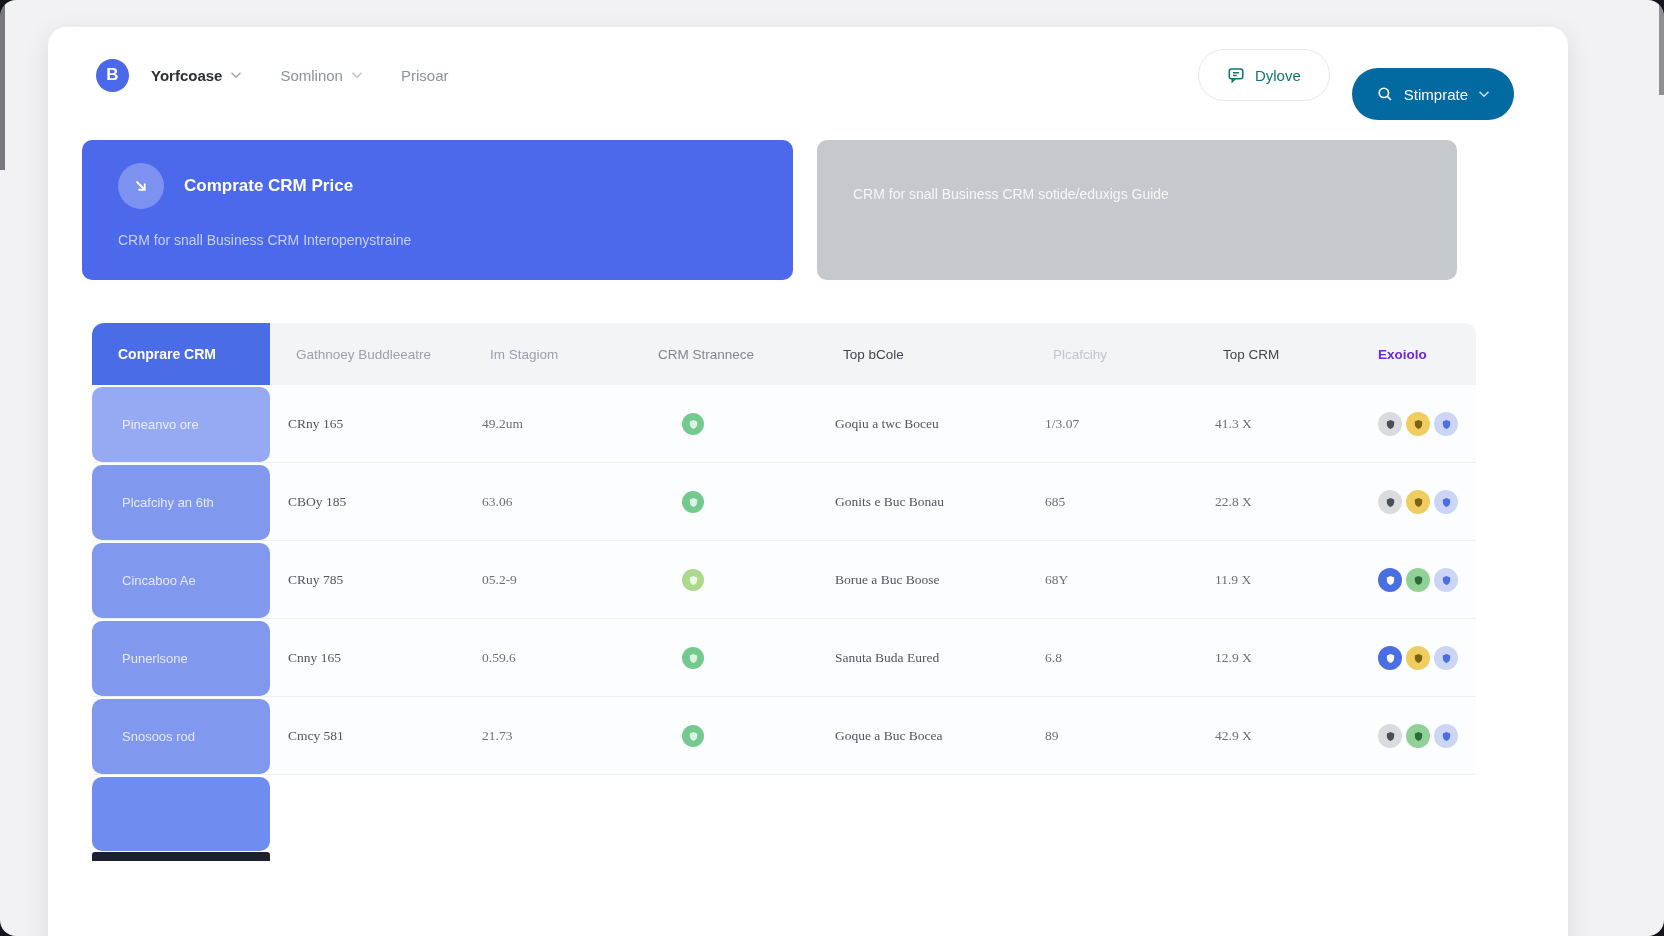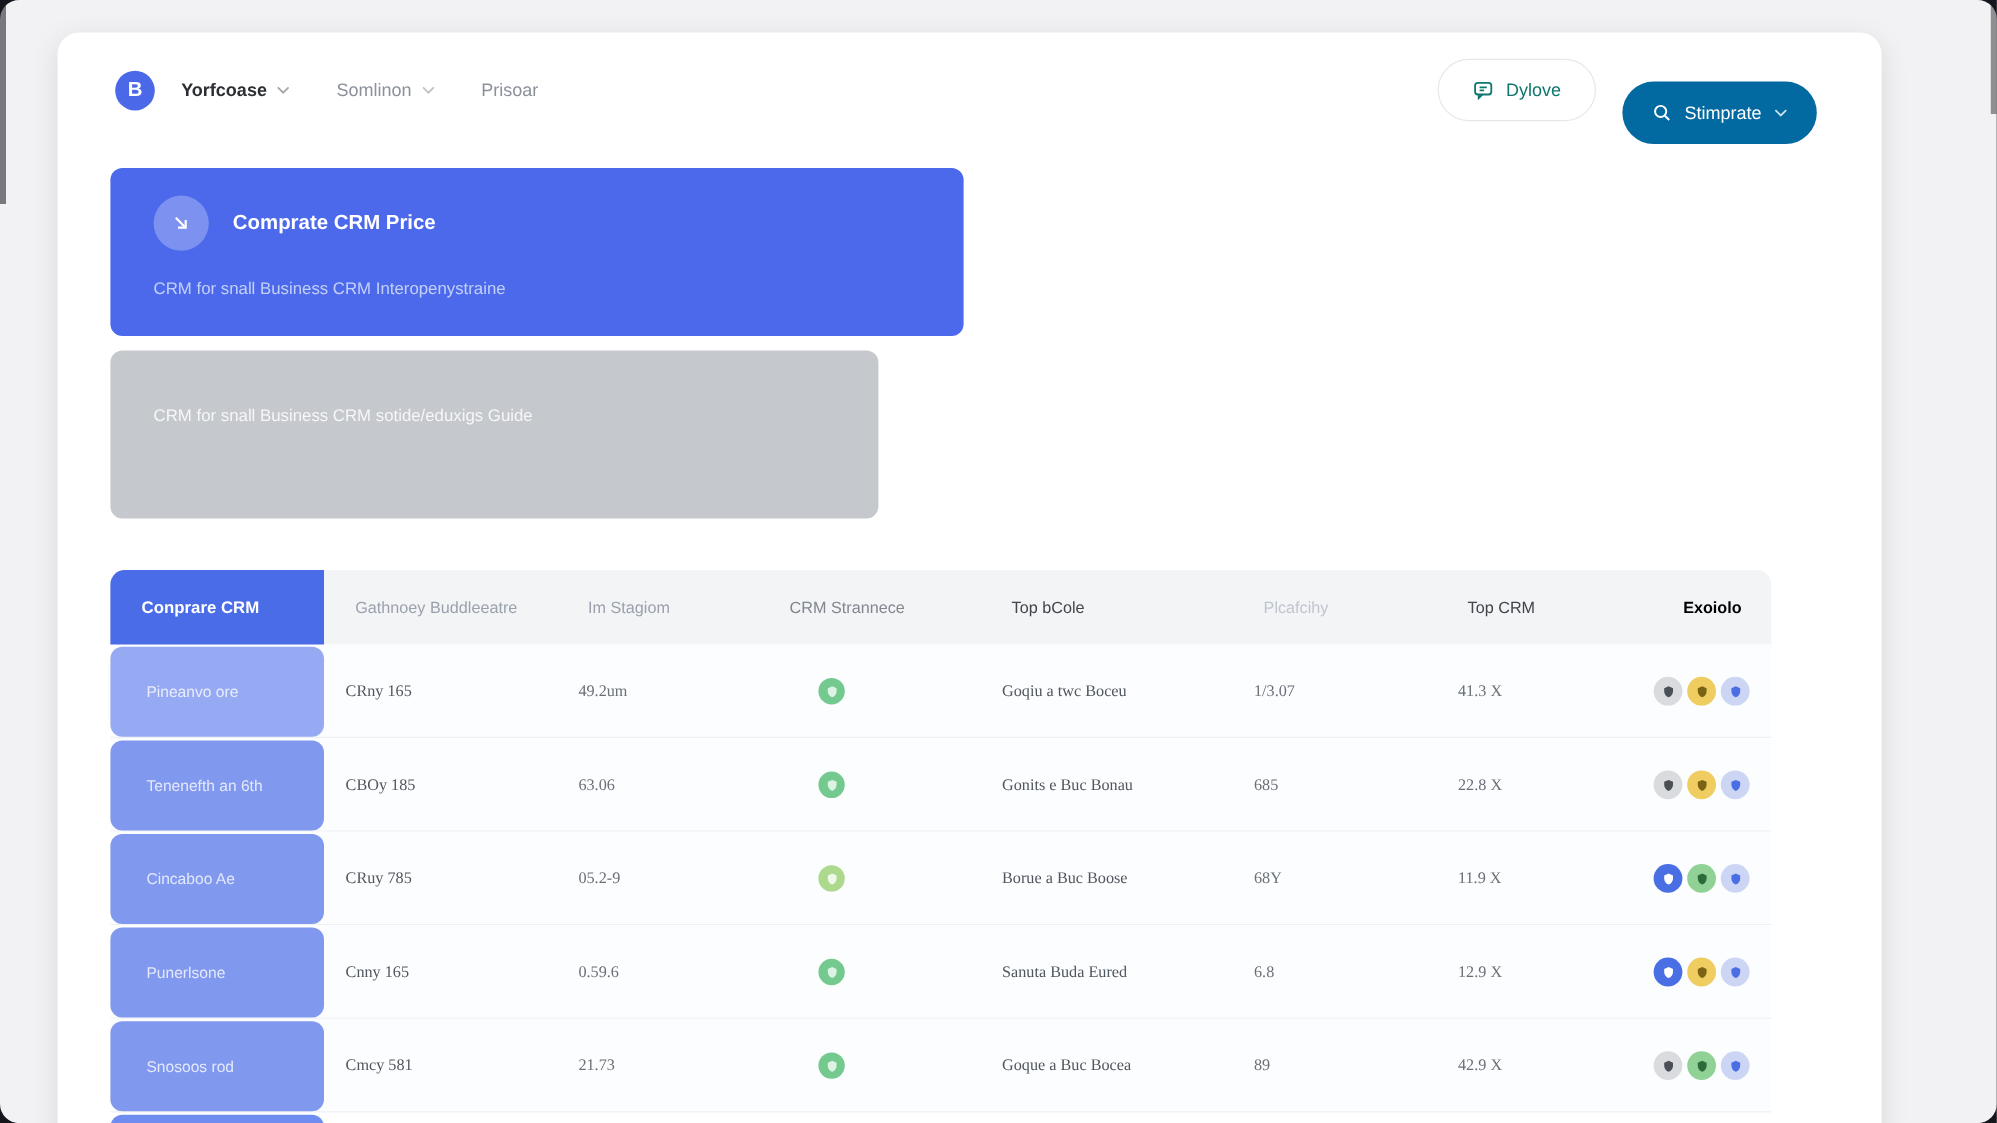--- a/index.html
+++ b/index.html
@@ -23,21 +23,21 @@
                border-radius:26px; background:#fff; color:#0f766e; font-size:15px; cursor:pointer; }
   .btn-primary { display:flex; align-items:center; gap:10px; height:52px; padding:0 24px; border:none;
                  border-radius:26px; background:#0369a1; color:#fff; font-size:15px; cursor:pointer;margin-top:38px; }
   .btn-primary .chev { opacity:.8; }
   .i16 { width:18px; height:18px; flex:0 0 auto; }
 
   
   .page-title { margin:42px 48px 0 44px; font-size:35px; font-weight:700; color:#26282d; letter-spacing:-.4px; }
 
   
-  .cards { display:flex; margin:39px 0 0 44px; gap:12px;flex-direction:column; }
+  .cards { display:flex; margin:39px 0 0 34px; gap:24px; }
   .pcard { height:140px; border-radius:10px; padding:23px 0 0 36px; position:relative; cursor:pointer; }
   .pcard.blue { width:711px; background:#4b69ea; }
   .pcard.gray { width:640px; background:#c5c8cd; }
   .pcard-top { display:flex; align-items:center; gap:20px; }
   .pcard-ic { width:46px; height:46px; border-radius:50%; display:flex; align-items:center; justify-content:center; }
   .blue .pcard-ic { background:rgba(255,255,255,.28); color:#fff; }
   .gray .pcard-ic { background:rgba(255,255,255,.55); color:#8a8f97; }
   .pcard-title { font-size:17px; font-weight:700; color:#fff; }
   .pcard-sub { margin-top:23px; font-size:14px; }
   .blue .pcard-sub { color:rgba(235,241,255,.75); }
@@ -47,21 +47,21 @@
   .table { margin:43px 0 0 44px; width:1384px; }
   .tgrid { display:grid; grid-template-columns:178px 194px 168px 185px 210px 170px 155px 124px; align-items:center; }
   .thead { height:62px; background:#f2f4f6; border-radius:12px 12px 0 0; }
   .th-primary { height:62px; background:#4a6ce6; border-radius:12px 0 0 0; color:#fff; font-weight:700;
                 font-size:14px; display:flex; align-items:center; padding-left:26px; cursor:pointer; }
   .th { font-size:13.5px; padding-left:26px; }
   .tone-muted { color:#9ba1ac; }
   .tone-mid { color:#82878f; }
   .tone-dark { color:#41454c; }
   .tone-light { color:#c0c5cd; }
-  .tone-darkbold { color:#000000; font-weight:700;text-align:center; }
+  .tone-darkbold { color:#6d28d9; font-weight:700; }
 
   .trow { height:78px; border-bottom:1px solid #eef1f4; background:#fcfdfe; }
   .rowlabel { height:75px; margin:1.5px 0; background:#8098ee; border-radius:10px; display:flex; align-items:center;
               padding-left:30px; color:rgba(255,255,255,.78); font-size:13px; cursor:pointer; }
   .rowlabel.first { background:#95aaf2; }
   .td { font-size:13.5px; color:#50565e; padding-left:18px;font-family:Liberation Serif, serif; }
   .td.soft { color:#6a7078; }
   .badge-cell { padding-left:50px; }
   .badge { width:22px; height:22px; border-radius:50%; display:flex; align-items:center; justify-content:center; }
   .badge svg { width:11px; height:11px; }
@@ -194,21 +194,21 @@
               </svg>
   </span>
             <span class="chip chip-lavender">
     <svg viewBox="0 0 24 24" fill="currentColor">
                 <path d="M12 2 L20 5.5 V11 C20 16.5 16.6 20.3 12 22 C7.4 20.3 4 16.5 4 11 V5.5 Z"></path>
               </svg>
   </span>
           </div>
   </div>
         <div class="tgrid trow">
-    <div class="rowlabel">Tenenefth an 6th</div>
+    <div class="rowlabel">Plcafcihy an 6th</div>
     <div class="td">CBOy 185</div>
     <div class="td soft">63.06</div>
     <div class="badge-cell">
       <span class="badge badge-green">
         <svg viewBox="0 0 24 24" fill="currentColor">
                 <path d="M12 2 L20 5.5 V11 C20 16.5 16.6 20.3 12 22 C7.4 20.3 4 16.5 4 11 V5.5 Z"></path>
               </svg>
       </span>
     </div>
     <div class="td">Gonits e Buc Bonau</div>

